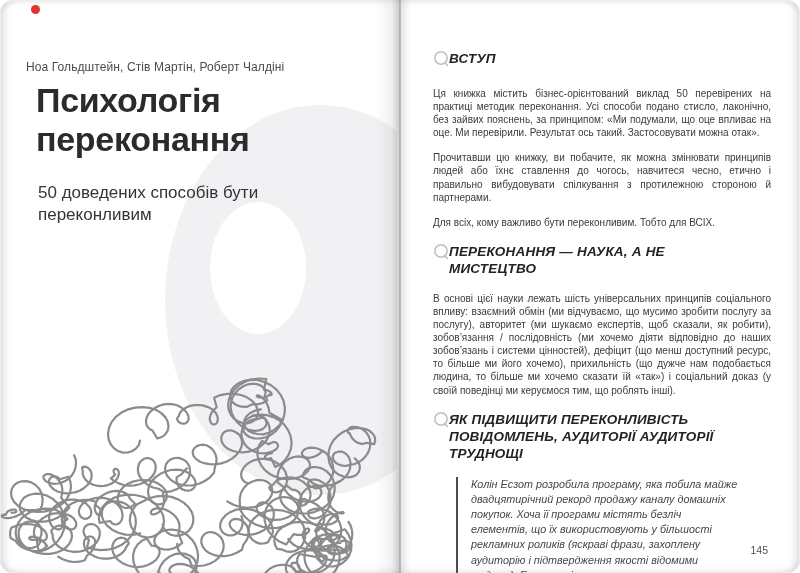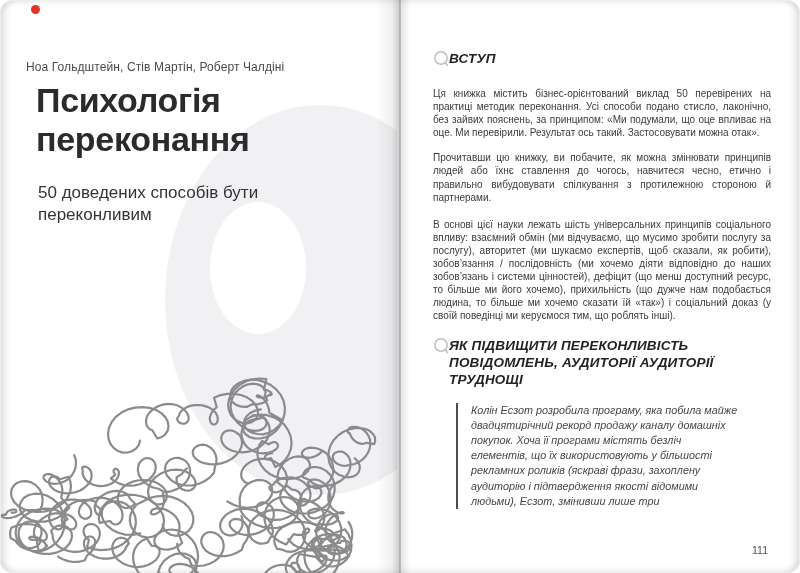--- a/index.html
+++ b/index.html
@@ -80,36 +80,46 @@
           <span class="qicon">
             <svg width="16" height="18" viewBox="0 0 16 18">
               <circle cx="8" cy="8" r="6.2" fill="none" stroke="#bfbfc1" stroke-width="1.5"></circle>
               <line x1="12" y1="12.6" x2="14.4" y2="15.4" stroke="#bfbfc1" stroke-width="1.5" stroke-linecap="round"></line>
             </svg>
           </span>
           <h2>ВСТУП</h2>
         </div>
         <p class="body-text">Ця книжка містить бізнес-орієнтований виклад 50 перевірених на практиці методик переконання. Усі способи подано стисло, лаконічно, без зайвих пояснень, за принципом: «Ми подумали, що оце впливає на оце. Ми перевірили. Результат ось такий. Застосовувати можна отак».</p>
         <p class="body-text">Прочитавши цю книжку, ви побачите, як можна змінювати принципів людей або їхнє ставлення до чогось, навчитеся чесно, етично і правильно вибудовувати спілкування з протилежною стороною й партнерами.</p>
+        <p class="body-text">Для всіх, кому важливо бути переконливим. Тобто для ВСІХ.</p>
       </div>
 
       <div class="section">
+        <div class="sec-head">
+          <span class="qicon">
+            <svg width="16" height="18" viewBox="0 0 16 18">
+              <circle cx="8" cy="8" r="6.2" fill="none" stroke="#bfbfc1" stroke-width="1.5"></circle>
+              <line x1="12" y1="12.6" x2="14.4" y2="15.4" stroke="#bfbfc1" stroke-width="1.5" stroke-linecap="round"></line>
+            </svg>
+          </span>
+          <h2>ПЕРЕКОНАННЯ — НАУКА, А НЕ МИСТЕЦТВО</h2>
+        </div>
         <p class="body-text">В основі цієї науки лежать шість універсальних принципів соціального впливу: взаємний обмін (ми відчуваємо, що мусимо зробити послугу за послугу), авторитет (ми шукаємо експертів, щоб сказали, як робити), зобов’язання / послідовність (ми хочемо діяти відповідно до наших зобов’язань і системи цінностей), дефіцит (що менш доступний ресурс, то більше ми його хочемо), прихильність (що дужче нам подобається людина, то більше ми хочемо сказати їй «так») і соціальний доказ (у своїй поведінці ми керуємося тим, що роблять інші).</p>
       </div>
 
       <div class="section">
         <div class="sec-head">
           <span class="qicon">
             <svg width="16" height="18" viewBox="0 0 16 18">
               <circle cx="8" cy="8" r="6.2" fill="none" stroke="#bfbfc1" stroke-width="1.5"></circle>
               <line x1="12" y1="12.6" x2="14.4" y2="15.4" stroke="#bfbfc1" stroke-width="1.5" stroke-linecap="round"></line>
             </svg>
           </span>
           <h2>ЯК ПІДВИЩИТИ ПЕРЕКОНЛИВІСТЬ ПОВІДОМЛЕНЬ, АУДИТОРІЇ АУДИТОРІЇ ТРУДНОЩІ</h2>
         </div>
         <div class="quote">Колін Есзот розробила програму, яка побила майже двадцятирічний рекорд продажу каналу домашніх покупок. Хоча її програми містять безліч елементів, що їх використовують у більшості рекламних роликів (яскраві фрази, захоплену аудиторію і підтвердження якості відомими людьми), Есзот, змінивши лише три</div>
       </div>
 
-      <div class="page-num">111</div>
+      <div class="page-num">145</div>
     </div>
 
   </div>
 </div>
 
 </body></html>

